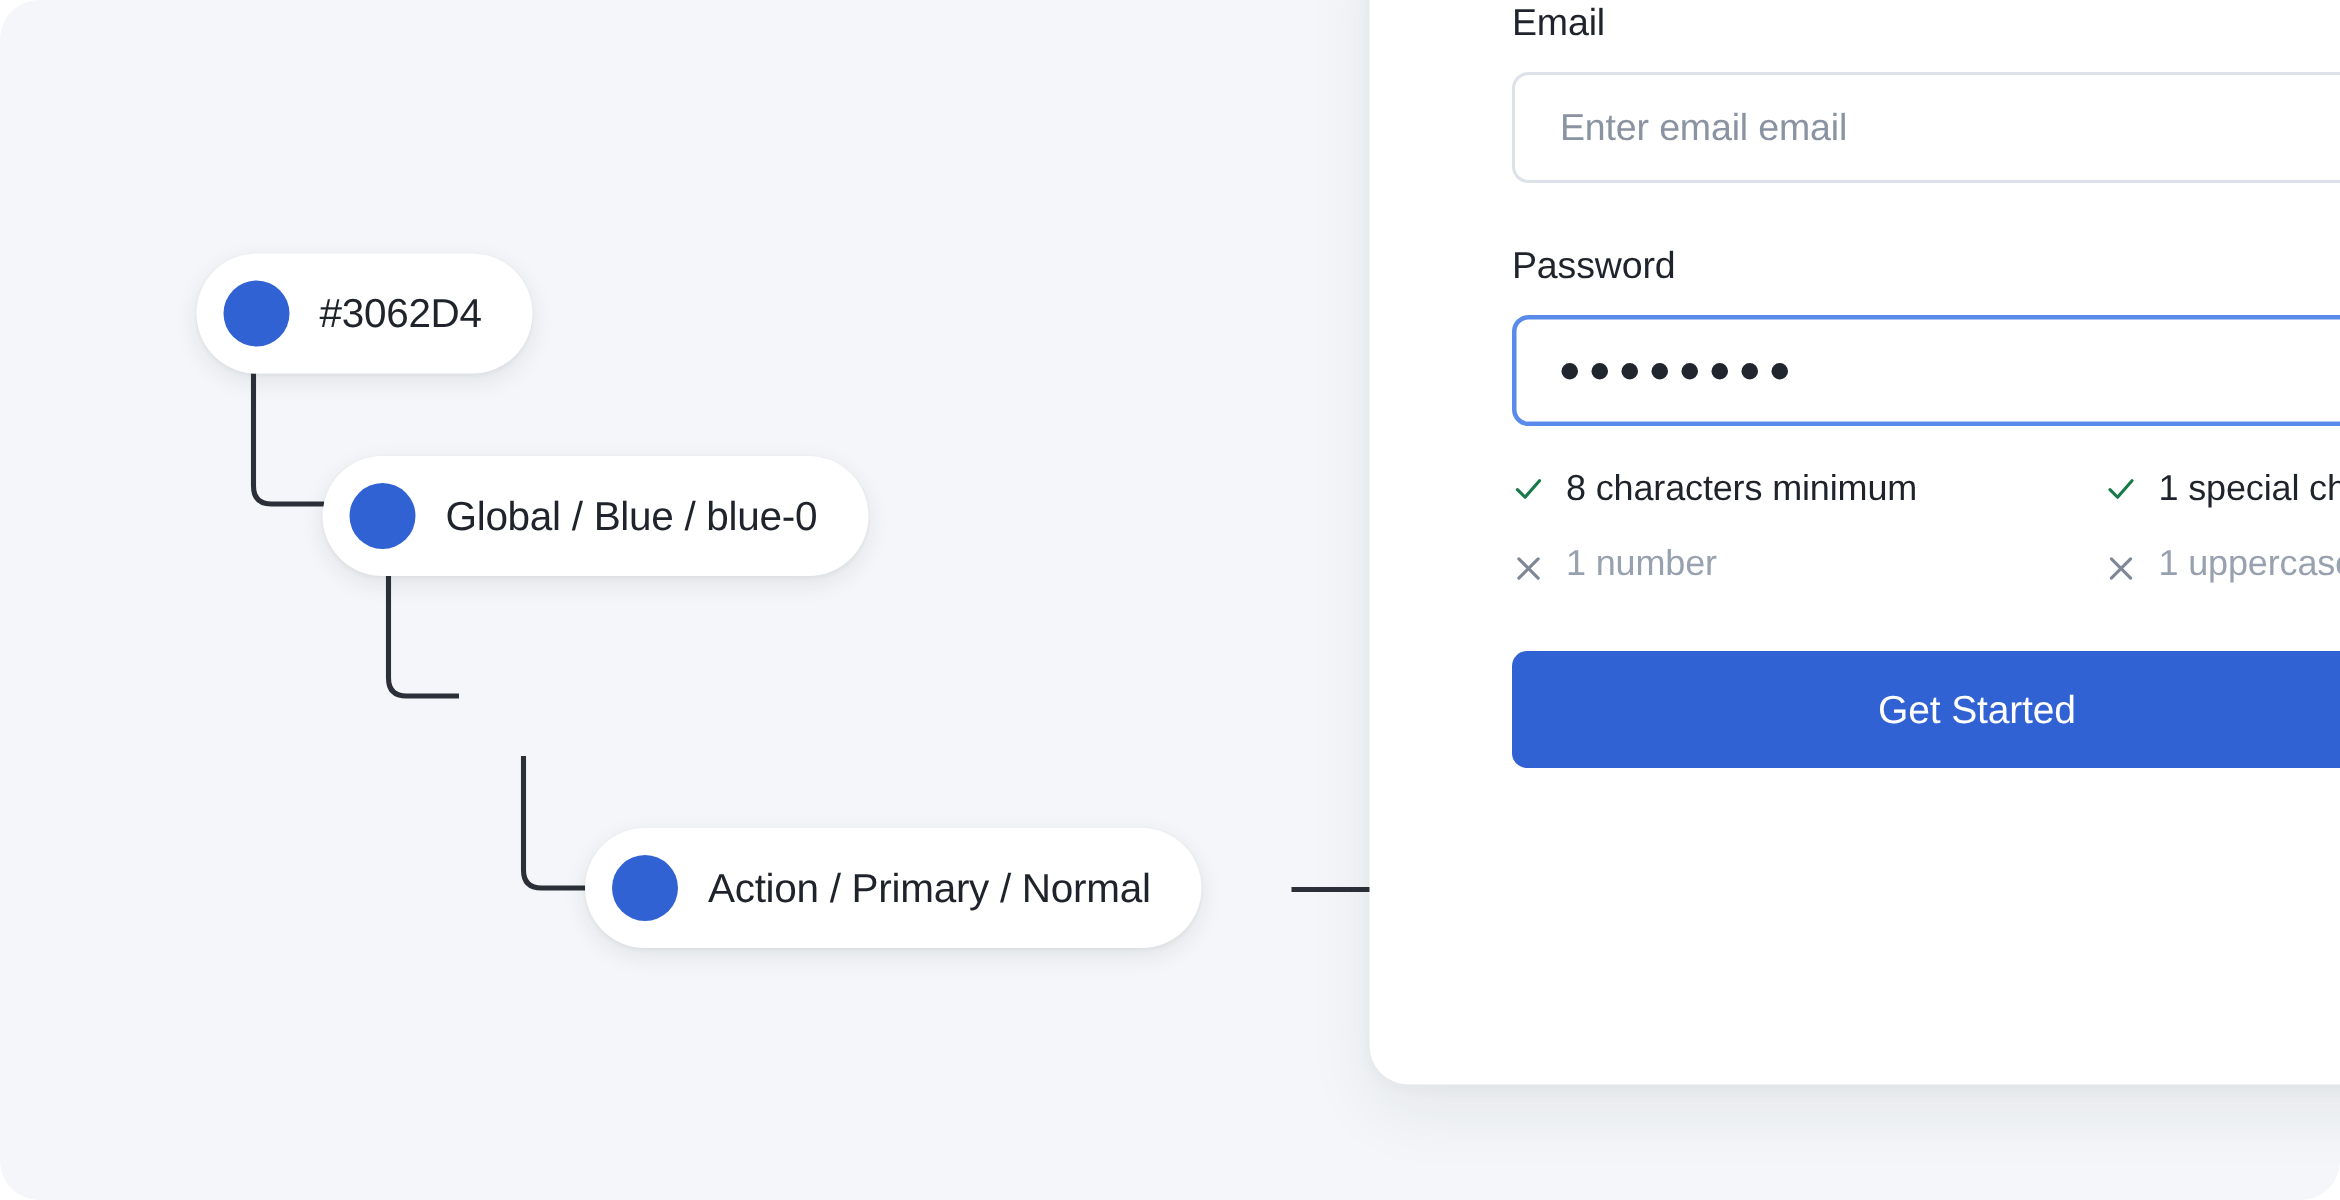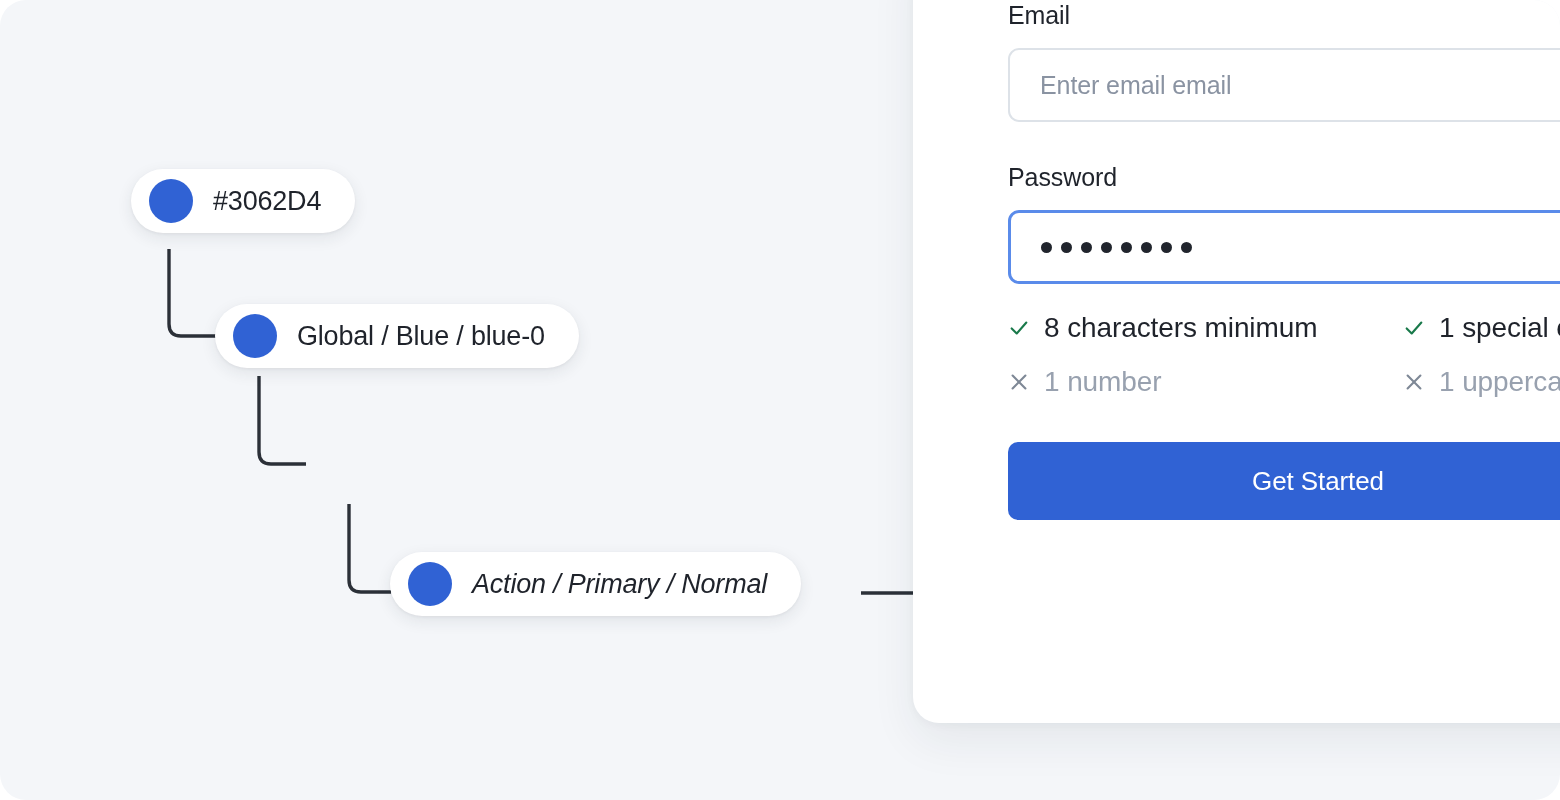--- a/index.html
+++ b/index.html
@@ -93,27 +93,27 @@
     grid-template-columns: 395px 395px;
     row-gap: 22px;
     column-gap: 0;
     width: 790px;
   }
 
   .v-item {
     display: flex;
     align-items: center;
     gap: 14px;
-    font-size: 28px;
+    font-size: 24px;
     letter-spacing: -0.1px;
     white-space: nowrap;
   }
   .v-item.ok    { color: #1F232B; }
   .v-item.ok .v-icon  { color: #19794A; }
-  .v-item.off   { color: #98A1AF; }
+  .v-item.off   { color: #98A1AF; align-items: flex-end; }
   .v-item.off .v-icon { color: #7E8896; }
 
   .v-icon {
     width: 22px;
     height: 22px;
     flex: 0 0 22px;
     display: block;
   }
 
   
@@ -139,21 +139,21 @@
     position: absolute;
     left: 0;
     top: 0;
     width: 1560px;
     height: 800px;
     pointer-events: none;
   }
 
   .chip {
     position: absolute;
-    height: 64px;
+    height: 80px;
     background: #ffffff;
     border-radius: 40px;
     display: flex;
     align-items: center;
     padding: 0 34px 0 18px;
     gap: 20px;
     box-shadow: 0 5px 16px rgba(31, 41, 55, 0.09),
                 0 1px 3px rgba(31, 41, 55, 0.06);
   }
 
@@ -169,21 +169,21 @@
     font-size: 27px;
     line-height: 32px;
     color: #1F232B;
     letter-spacing: -0.2px;
     white-space: nowrap;
   }
 
   .chip-0 { left: 131px; top: 169px; }
   .chip-1 { left: 215px; top: 304px; }
   .chip-2 { left: 305px; top: 424px; }
-  .chip-3 { left: 390px; top: 552px; font-style: italic; }
+  .chip-3 { left: 390px; top: 552px; }
 </style>
 </head>
 <body>
 
 <div id="stage">
 
   <svg class="chain-svg" viewBox="0 0 1560 800" xmlns="http://www.w3.org/2000/svg">
     <g fill="none" stroke="#2B3038" stroke-width="3.4" stroke-linecap="butt">
       <path d="M169 249 L169 324 Q169 336 181 336 L216 336"></path>
       <path d="M259 376 L259 452 Q259 464 271 464 L306 464"></path>

